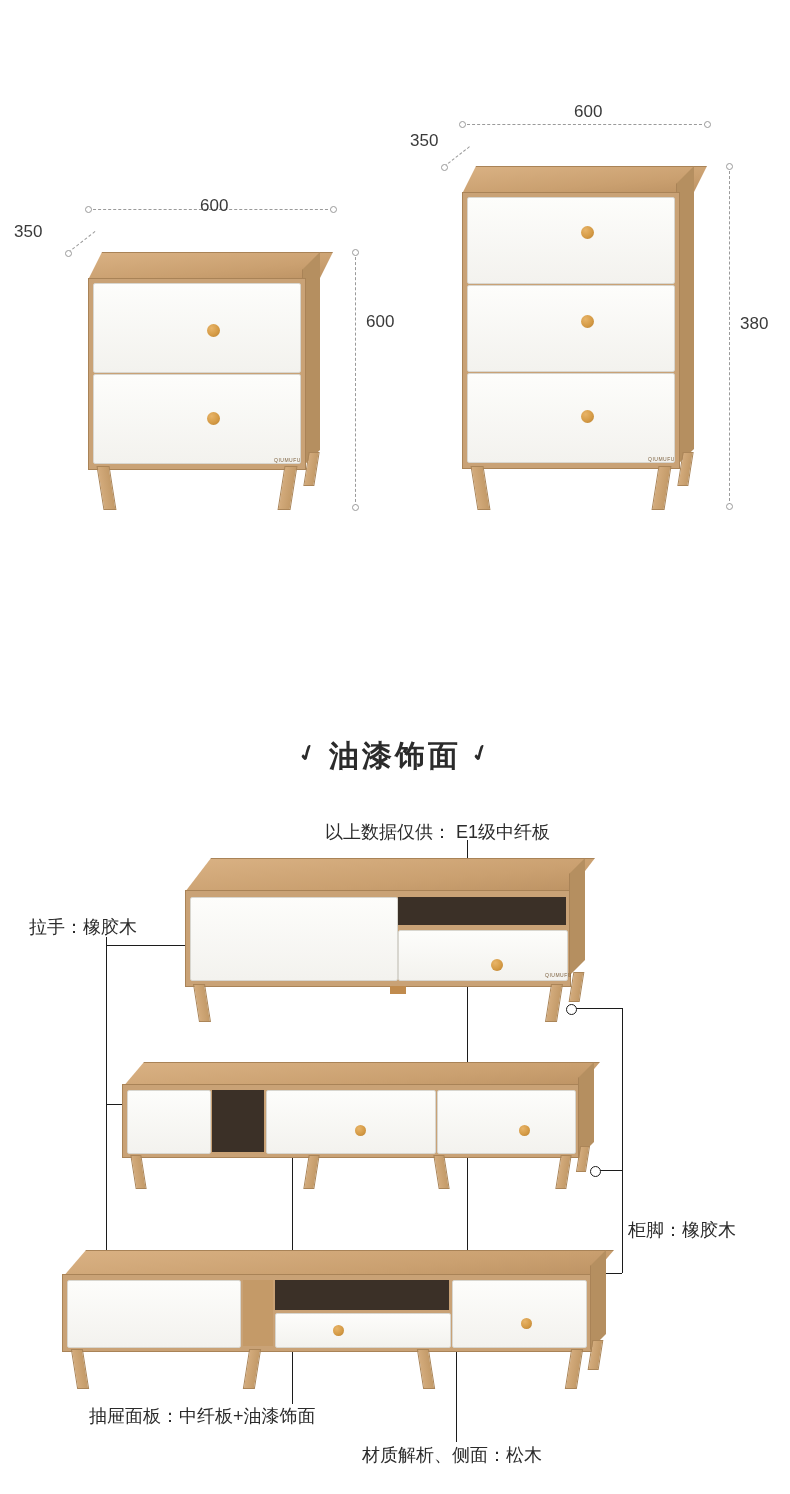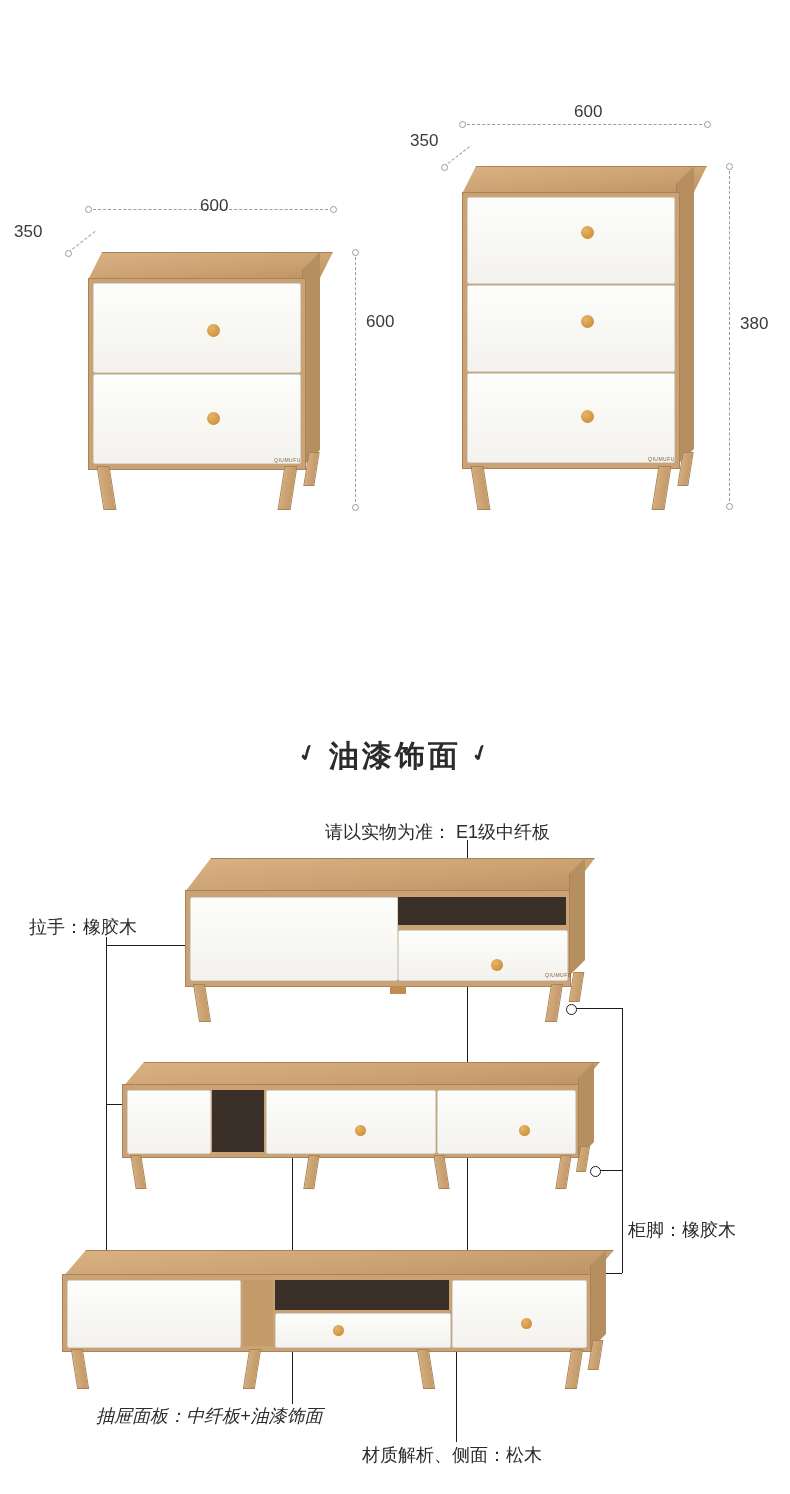--- a/index.html
+++ b/index.html
@@ -233,21 +233,21 @@
     <div class="leg r" style="left:680px; top:452px; width:9px; height:32px;"></div>
   </div>
 
   <div id="disclaimer">
   </div>
 
   <div id="section-title">
     <span class="sl">✓</span><span>油漆饰面</span><span class="sr">✓</span>
   </div>
 
-  <div class="callout" style="left:325px; top:820px;">请以实物为准： E1级中纤板</div>
+  <div class="callout" style="left:325px; top:820px;">以上数据仅供： E1级中纤板</div>
   <div class="cline-v" style="left:467px; top:840px; height:425px;"></div>
   <div class="cline-h" style="left:467px; top:877px; width:43px;"></div>
   <div class="cdot" style="left:506px; top:873px;"></div>
   <div class="cline-h" style="left:454px; top:1091px; width:50px;"></div>
   <div class="cdot" style="left:450px; top:1087px;"></div>
   <div class="cline-h" style="left:467px; top:1261px; width:43px;"></div>
   <div class="cdot" style="left:506px; top:1257px;"></div>
 
   <div class="callout" style="left:29px; top:915px;">拉手：橡胶木</div>
   <div class="cline-v" style="left:106px; top:937px; height:360px;"></div>
@@ -260,21 +260,21 @@
 
   <div class="callout" style="left:628px; top:1218px;">柜脚：橡胶木</div>
   <div class="cline-v" style="left:622px; top:1008px; height:265px;"></div>
   <div class="cline-h" style="left:570px; top:1008px; width:52px;"></div>
   <div class="cdot" style="left:566px; top:1004px;"></div>
   <div class="cline-h" style="left:594px; top:1170px; width:28px;"></div>
   <div class="cdot" style="left:590px; top:1166px;"></div>
   <div class="cline-h" style="left:593px; top:1273px; width:29px;"></div>
   <div class="cdot" style="left:589px; top:1269px;"></div>
 
-  <div class="callout" style="left:96px; top:1404px;font-style:italic;">抽屉面板：中纤板+油漆饰面</div>
+  <div class="callout" style="left:89px; top:1404px;">抽屉面板：中纤板+油漆饰面</div>
   <div class="cline-v" style="left:292px; top:1128px; height:276px;"></div>
   <div class="cline-h" style="left:292px; top:1128px; width:30px;"></div>
   <div class="cdot" style="left:318px; top:1124px;"></div>
   <div class="cline-h" style="left:292px; top:1316px; width:28px;"></div>
   <div class="cdot" style="left:316px; top:1312px;"></div>
 
   <div class="callout" style="left:362px; top:1443px;">材质解析、侧面：松木</div>
   <div class="callout small" style="left:463px; top:1287px;">（抽屉底部、侧面）</div>
   <div class="cline-v" style="left:456px; top:1300px; height:142px;"></div>
   <div class="cdot" style="left:427px; top:1293px;"></div>

